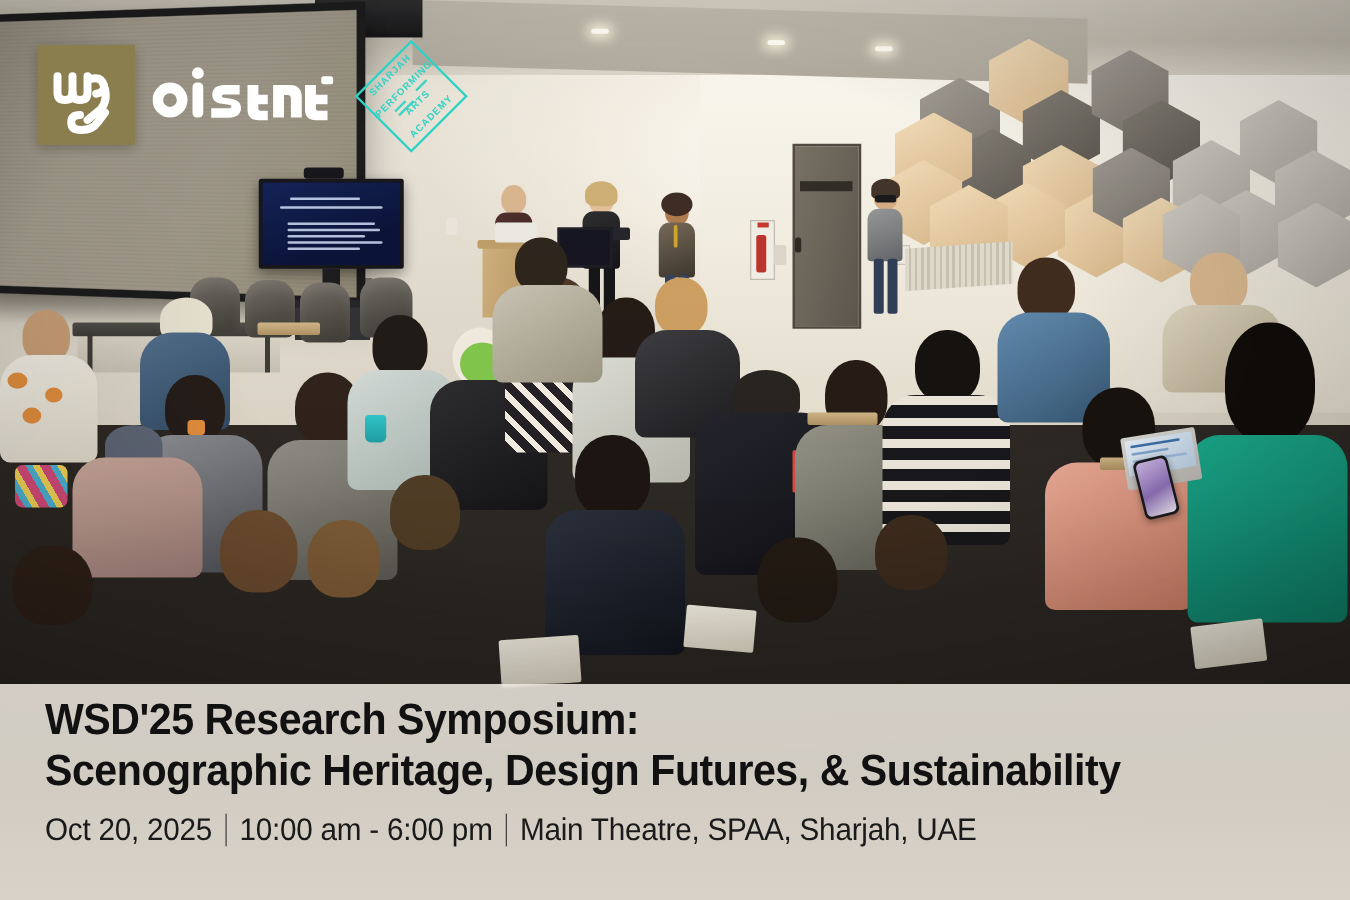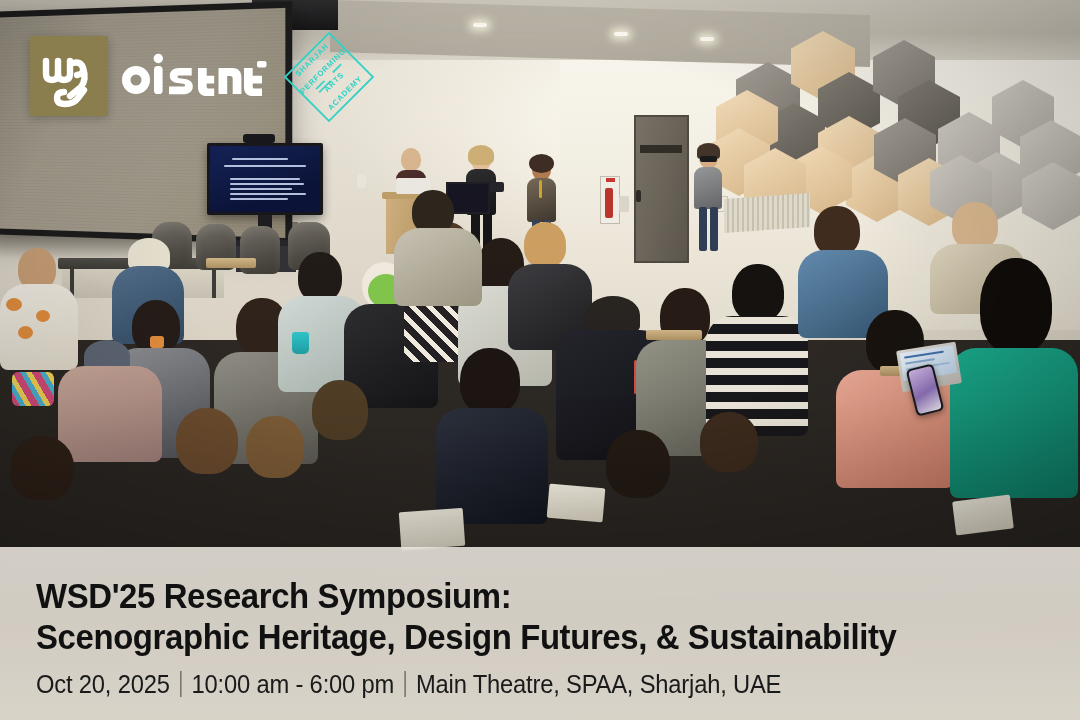--- a/index.html
+++ b/index.html
@@ -198,21 +198,20 @@
   
   .banner{
     position:absolute;left:0;top:547px;width:1080px;height:173px;
     background:linear-gradient(180deg, rgba(240,235,226,.86) 0%, rgba(235,229,218,.88) 45%, rgba(238,232,221,.90) 100%);
     backdrop-filter:blur(1px);
     z-index:40;
   }
   .banner-text{
     position:absolute;left:36px;top:8px;right:22px;
     color:#141414;
-    margin-top:20px;
   }
   .title-line{
     font-family:"Liberation Sans", sans-serif;
     font-weight:bold;
     font-size:35px;
     line-height:41px;
     letter-spacing:-0.4px;
     transform:scaleX(.94);
     transform-origin:left center;
     white-space:nowrap;

